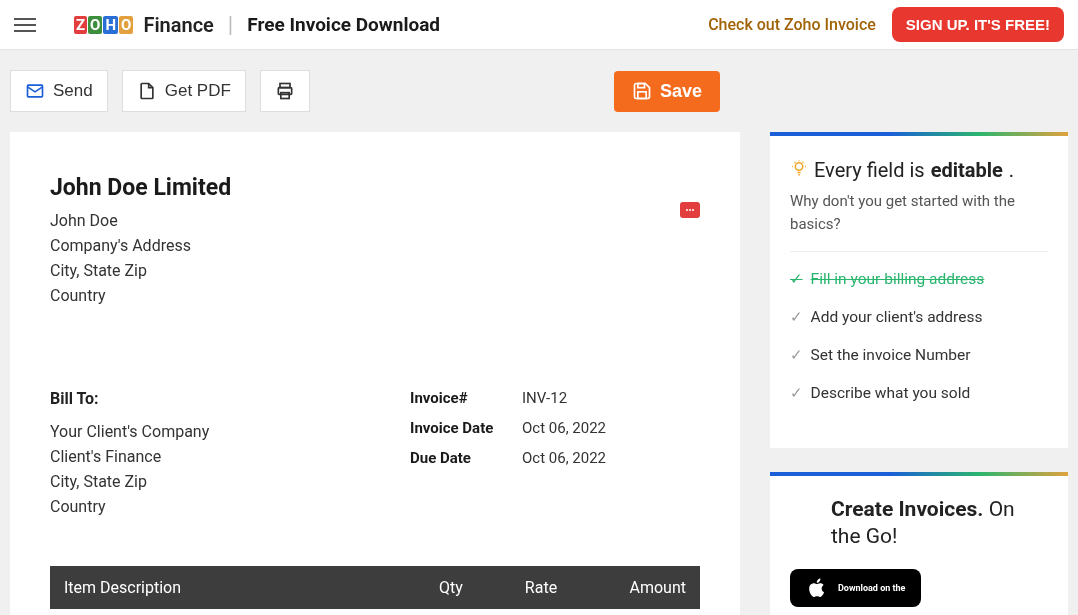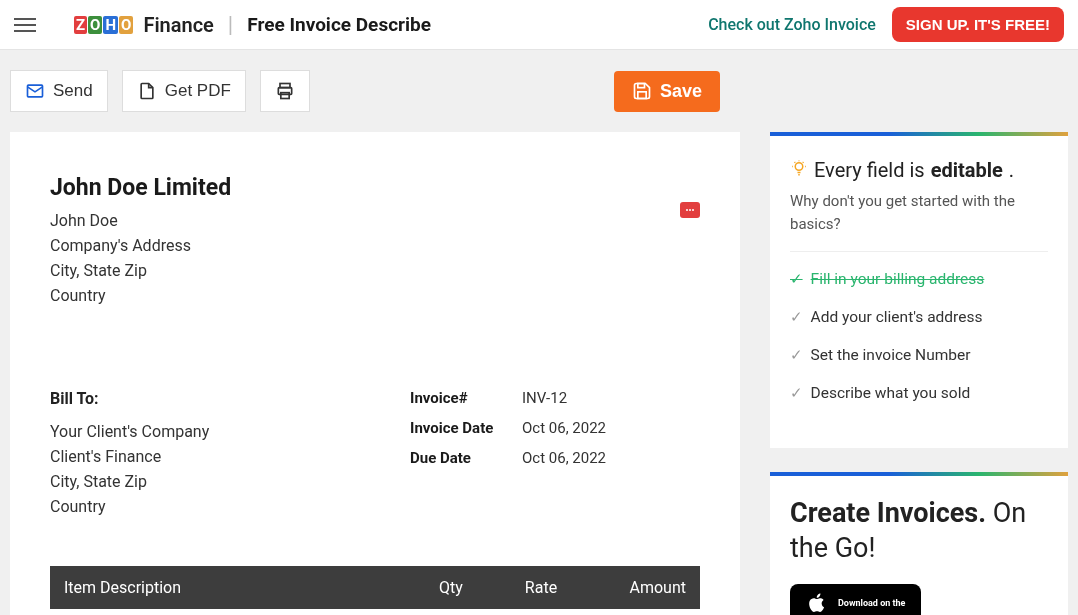--- a/index.html
+++ b/index.html
@@ -30,21 +30,21 @@
   .zoho-logo { display: flex; gap: 1px; font-weight: 700; font-size: 15px; }
   .zoho-logo span { display:inline-block; padding:0 2px; border-radius:2px; color:#fff;}
   .zl-z{background:#e23e3e;}
   .zl-o1{background:#3c8f3c;}
   .zl-h{background:#2a6fd6;}
   .zl-o2{background:#e2a13e;}
   .finance-txt { font-size: 20px; font-weight:600; margin-left:6px; color:#222;}
   .sep { color:#bbb; font-size:22px; margin:0 10px;}
   .page-title { font-size: 19px; font-weight:700; color:#1a1a1a;}
   .header-right { margin-left:auto; display:flex; align-items:center; gap:16px;}
-  .checkout-link { color:#0f766e; font-size:16px; text-decoration:none; font-weight:500;}
+  .checkout-link { color:#a16207; font-size:16px; text-decoration:none; font-weight:500;}
   .signup-btn {
     background:#e8372e; color:#fff; border:none; padding:9px 14px;
     border-radius:8px; font-size:15px; font-weight:700; cursor:pointer;
   }
   
   .toolbar {
     display:flex; align-items:center; gap:14px;
     padding: 20px 10px 20px 10px;
   }
   .tb-btn {
@@ -109,21 +109,21 @@
   .check-list{list-style:none;}
   .check-list li{font-size:15.5px;color:#333;margin-bottom:20px;display:flex;align-items:center;gap:8px;}
   .check-list li.done{color:#2ab56e;text-decoration:line-through;}
   .check-icon{color:#999;font-size:15px;}
   .check-list li.done .check-icon{color:#2ab56e;}
   .side-card2 {
     background:#fff; border-top:4px solid;
     border-image: linear-gradient(to right,#1a5fd8 0%,#1a5fd8 40%,#2ab56e 70%,#e2a13e 100%) 1;
     padding:20px 20px 16px 20px;
   }
-  .go-heading{font-size:27px;font-weight:700;color:#222;line-height:1.3;}
+  .go-heading{font-size:21px;font-weight:700;color:#222;line-height:1.3;margin-left:41px;}
   .go-heading .light{font-weight:400;}
   .app-badge{
     background:#000;color:#fff;border-radius:8px;display:inline-flex;
     align-items:center;gap:10px;padding:8px 16px;margin-top:18px;font-weight:bold;
   }
   .app-badge svg{width:22px;height:22px;fill:#fff;}
   .app-badge .small{font-size:9px;display:block;}
   .bulb-icon{color:#f5a623;}
 </style>
 </head>
@@ -137,21 +137,21 @@
   </div>
   <div class="brand">
     <span class="zoho-logo">
       <span class="zl-z">Z</span>
         <span class="zl-o1">O</span>
         <span class="zl-h">H</span>
         <span class="zl-o2">O</span>
     </span>
     <span class="finance-txt">Finance</span>
     <span class="sep">|</span>
-    <span class="page-title">Free Invoice Describe</span>
+    <span class="page-title">Free Invoice Download</span>
   </div>
   <div class="header-right">
     <a href="#" class="checkout-link">Check out Zoho Invoice</a>
     <button class="signup-btn">SIGN UP. IT'S FREE!</button>
   </div>
 </div>
 
 <div class="toolbar-wrap">
   <div class="toolbar" style="width:100%;">
     <button class="tb-btn">

